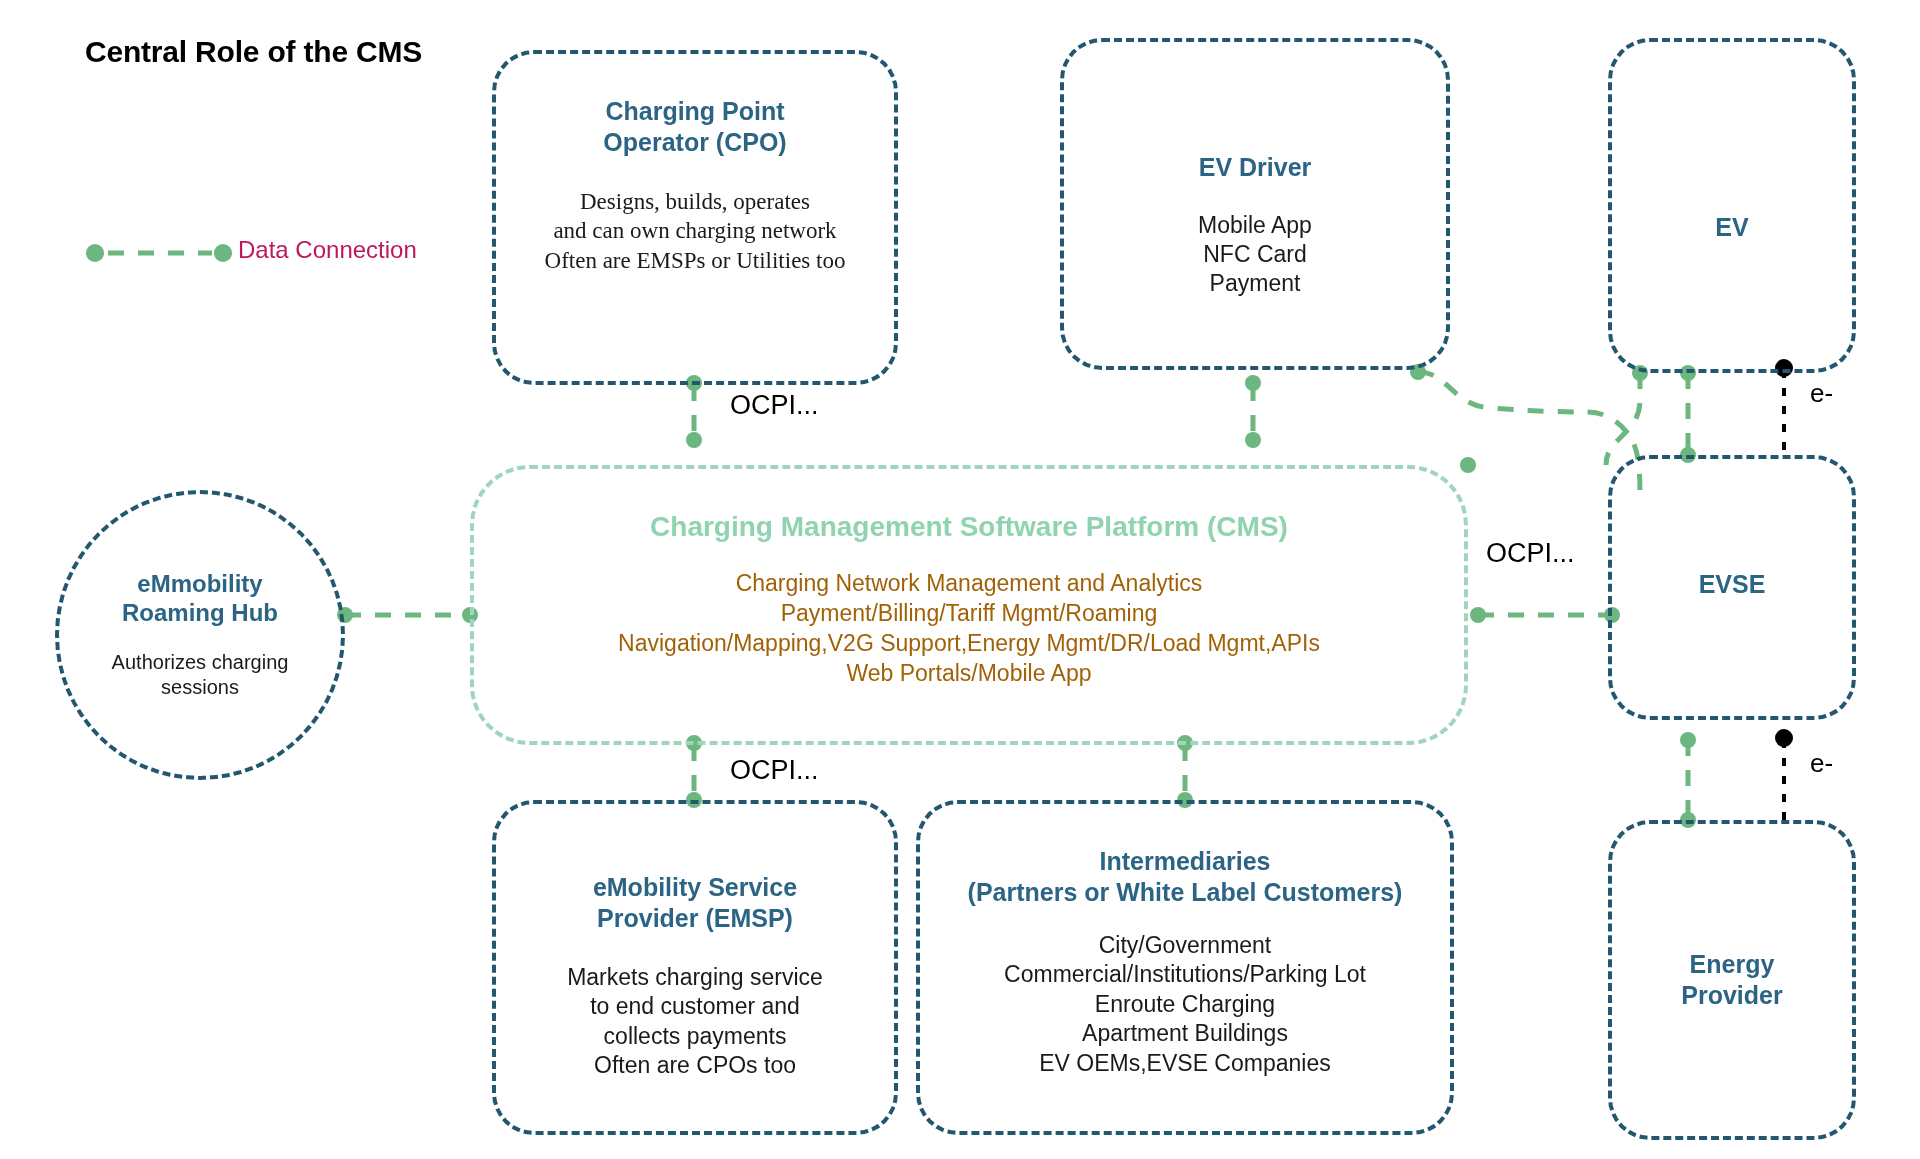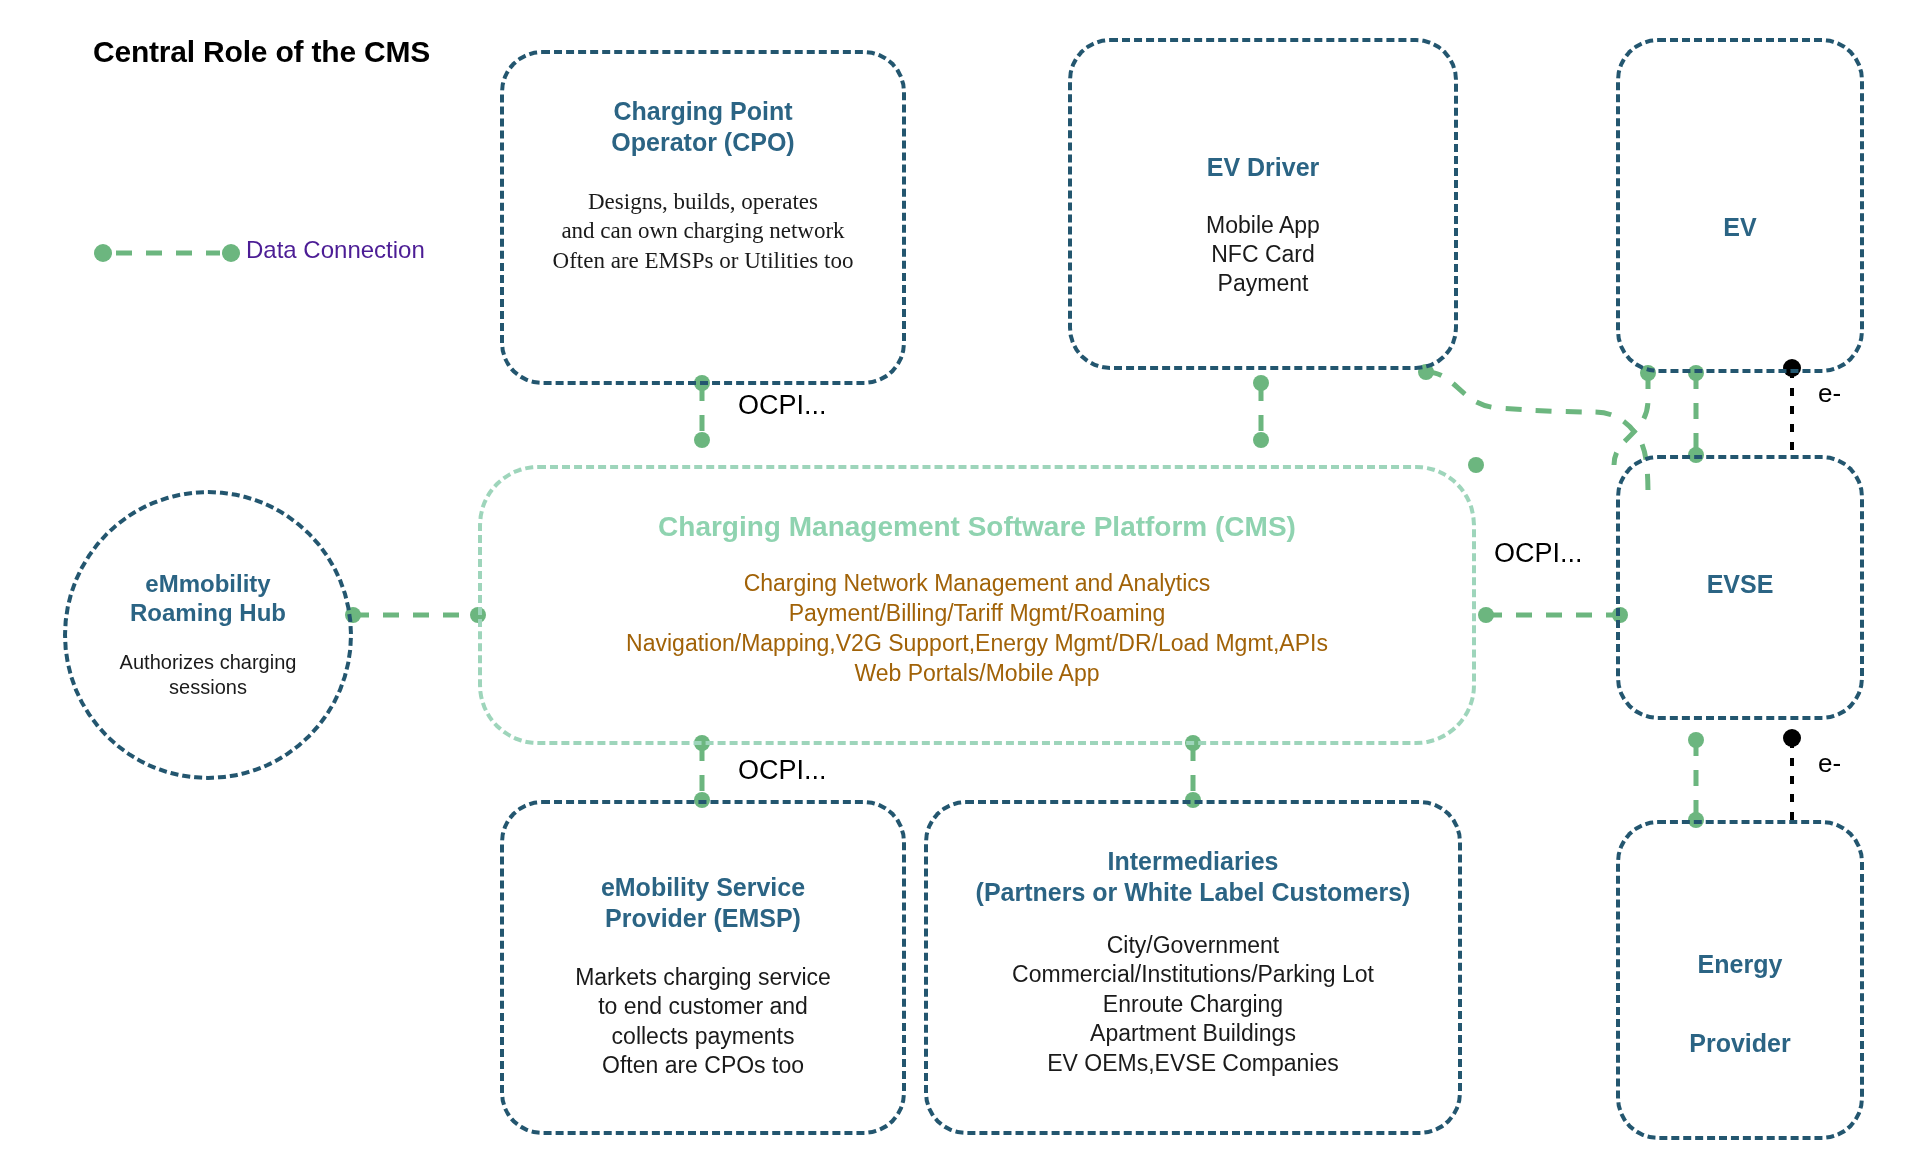--- a/index.html
+++ b/index.html
@@ -1,39 +1,39 @@
 <!DOCTYPE html>
 <html><head>
 <meta charset="utf-8">
 <style>
   html,body{margin:0;padding:0;background:#ffffff;}
   body{
     font-family:"Liberation Sans", sans-serif;
     width:1920px;height:1159px;position:relative;overflow:hidden;
     -webkit-font-smoothing:antialiased;
   }
-  #stage{position:absolute;left:8px;top:0;width:1554px;height:1159px;}
+  #stage{position:absolute;left:0;top:0;width:1554px;height:1159px;}
 
   svg#wires{position:absolute;left:0;top:0;width:1920px;height:1159px;}
 
   .node{position:absolute;box-sizing:border-box;display:flex;flex-direction:column;
         align-items:center;justify-content:flex-start;text-align:center;}
 
   .blue-box{border:4px dashed #23566f;border-radius:42px;background:transparent;}
   .circle-node{border:4px dashed #23566f;border-radius:50%;background:transparent;
                justify-content:center;}
   .cms-box{border:4px dashed #9ed5bb;border-radius:60px;background:transparent;}
 
   .node-title{color:#2b6484;font-weight:bold;line-height:1.22;}
   .node-body{color:#1a1a1a;line-height:1.28;}
 
   .title{position:absolute;font-weight:bold;color:#000000;letter-spacing:-0.2px;}
 
   .legend{position:absolute;display:flex;align-items:center;}
-  .legend-label{color:#4c1d95;margin-left:14px;}
+  .legend-label{color:#be185d;margin-left:14px;}
 
   .ocpi{position:absolute;color:#000000;white-space:nowrap;}
   .elabel{position:absolute;color:#000;font-weight:normal;white-space:nowrap;}
 
   .cms-title{color:#8fd3b0;font-weight:bold;}
   .cms-body{color:#a16207;line-height:1.3;}
 </style>
 </head>
 <body>
 
@@ -147,21 +147,21 @@
   </div>
 
   <div class="node blue-box" style="left:1608px;top:38px;width:248px;height:335px;padding-top:170px;">
     <div class="node-title" style="font-size:25px;">EV</div>
   </div>
 
   <div class="node blue-box" style="left:1608px;top:455px;width:248px;height:265px;padding-top:110px;">
     <div class="node-title" style="font-size:25px;">EVSE</div>
   </div>
 
-  <div class="node blue-box" style="left:1608px;top:820px;width:248px;height:320px;padding-top:125px;gap:48px;">
+  <div class="node blue-box" style="left:1608px;top:820px;width:248px;height:320px;padding-top:125px;">
     <div class="node-title" style="font-size:25px;">Energy</div>
     <div class="node-title" style="font-size:25px;">Provider</div>
   </div>
 
   <div class="node circle-node" style="left:55px;top:490px;width:290px;height:290px;">
     <div class="node-title" style="font-size:24px;">eMmobility</div>
     <div class="node-title" style="font-size:24px;">Roaming Hub</div>
     <div class="node-body" style="font-size:20px;margin-top:22px;">
       <div>Authorizes charging</div>
       <div>sessions</div>

